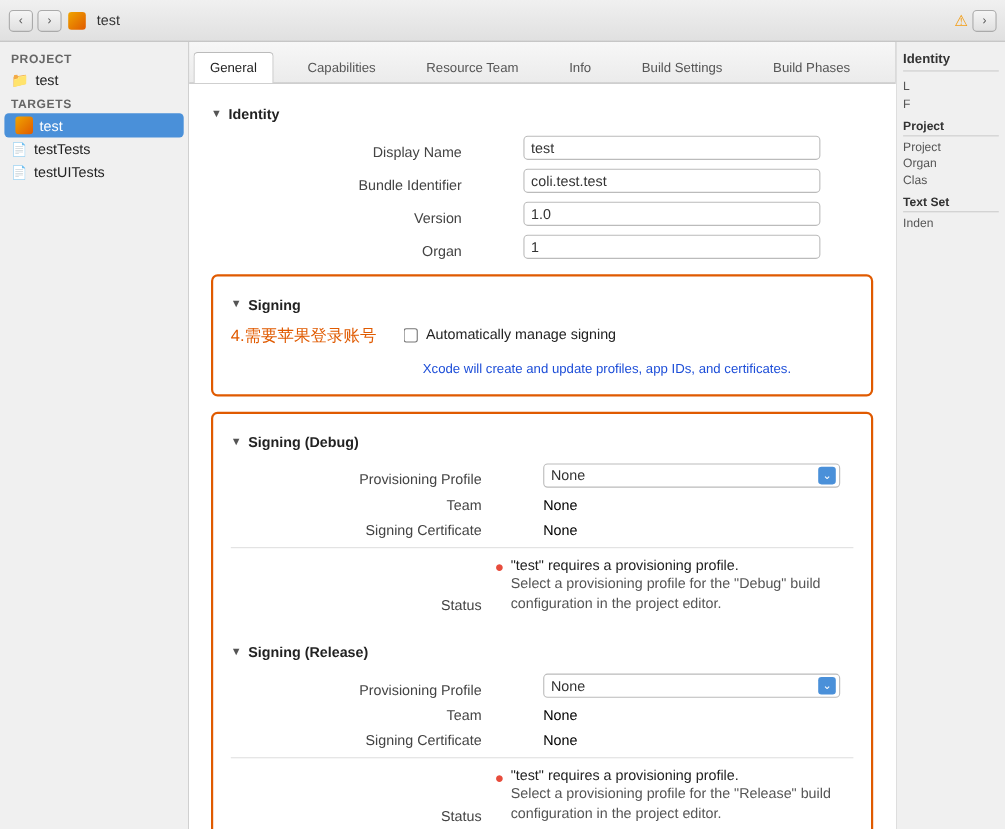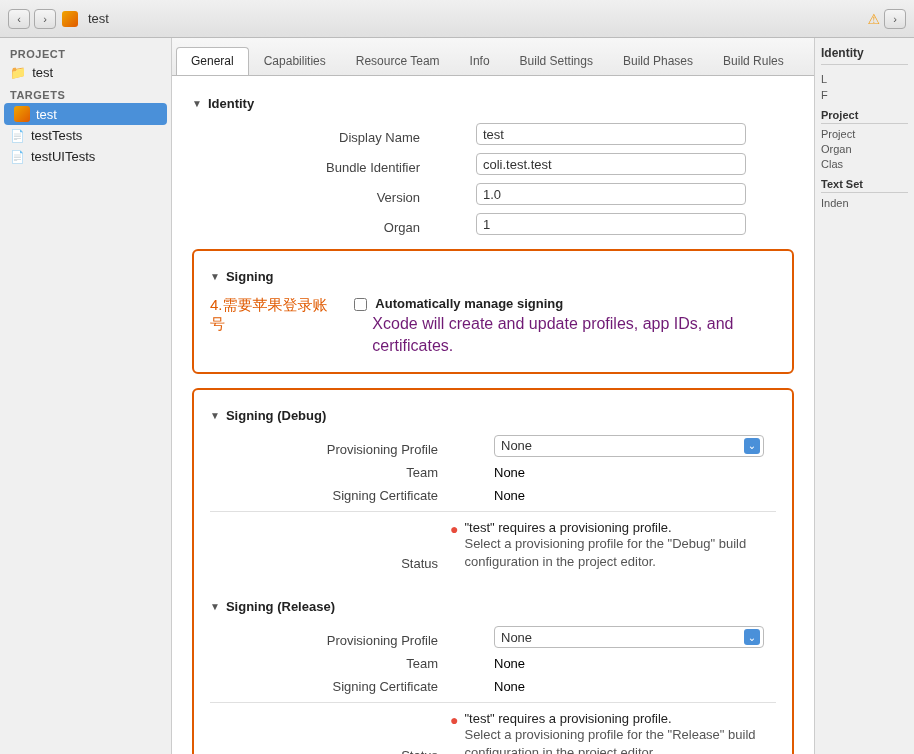--- a/index.html
+++ b/index.html
@@ -59,20 +59,21 @@
     
     .tabbar {
       height: 38px;
       background: linear-gradient(to bottom, #f7f7f7, #ebebeb);
       border-bottom: 1px solid #bbb;
       display: flex;
       align-items: flex-end;
       padding: 0 4px;
       flex-shrink: 0;
       overflow-x: auto;
+      gap: 16px;
     }
     .tab {
       padding: 6px 14px 7px;
       font-size: 12px; color: #555; cursor: pointer;
       border-top: 1px solid transparent;
       border-left: 1px solid transparent;
       border-right: 1px solid transparent;
       border-radius: 4px 4px 0 0;
       white-space: nowrap;
     }
@@ -111,22 +112,22 @@
     
     .signing-box {
       border: 2px solid #e05a00; border-radius: 6px;
       padding: 14px 16px; margin-bottom: 14px;
     }
     .signing-note {
       color: #e05a00; font-size: 15px; font-weight: 500; margin-bottom: 10px;
     }
     .checkbox-row { display: flex; align-items: flex-start; gap: 8px; }
     .checkbox-row input[type=checkbox] { margin-top: 2px; }
-    .checkbox-label { font-size: 13px; font-weight: 700; color: #222; }
-    .checkbox-desc { font-size: 16px; color: #701a75; margin-top: 2px; line-height: 1.4; }
+    .checkbox-label { font-size: 13px; font-weight: 400; color: #222; }
+    .checkbox-desc { font-size: 12px; color: #1d4ed8; margin-top: 16px; line-height: 1.4; }
 
     
     .signing-debug-box {
       border: 2px solid #e05a00; border-radius: 6px;
       padding: 14px 16px; margin-bottom: 14px; position: relative;
     }
     .signing-debug-note {
       color: #e05a00; font-size: 15px; font-weight: 500;
       position: absolute; bottom: -14px; left: 16px;
       background: white; padding: 0 4px;

